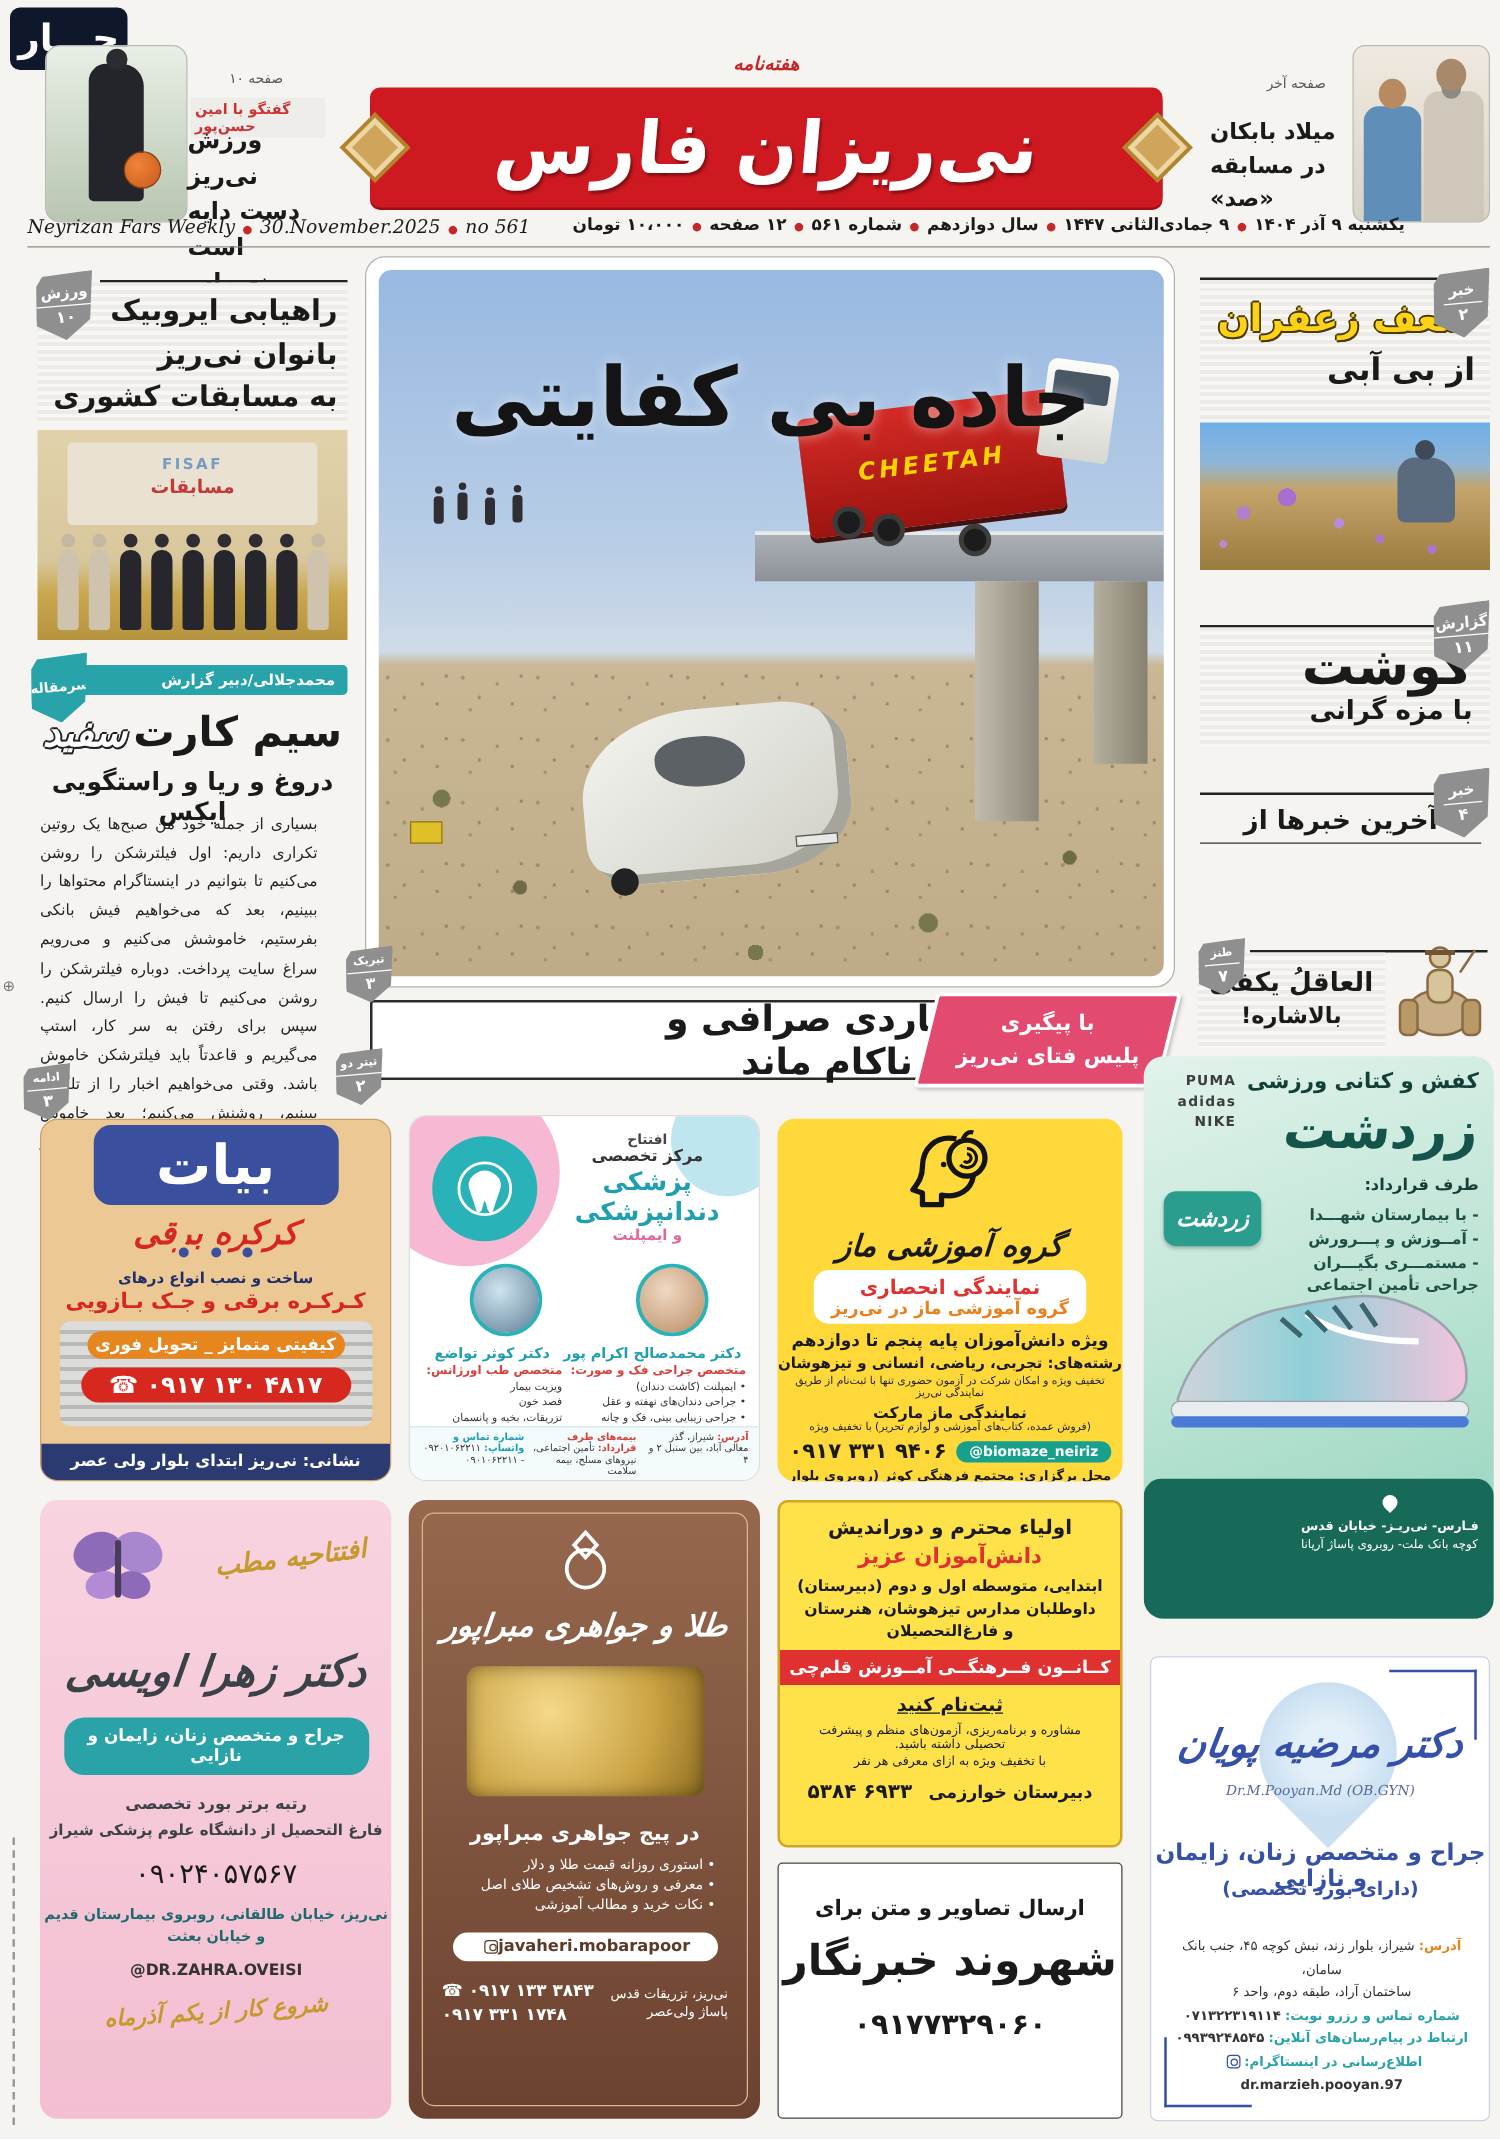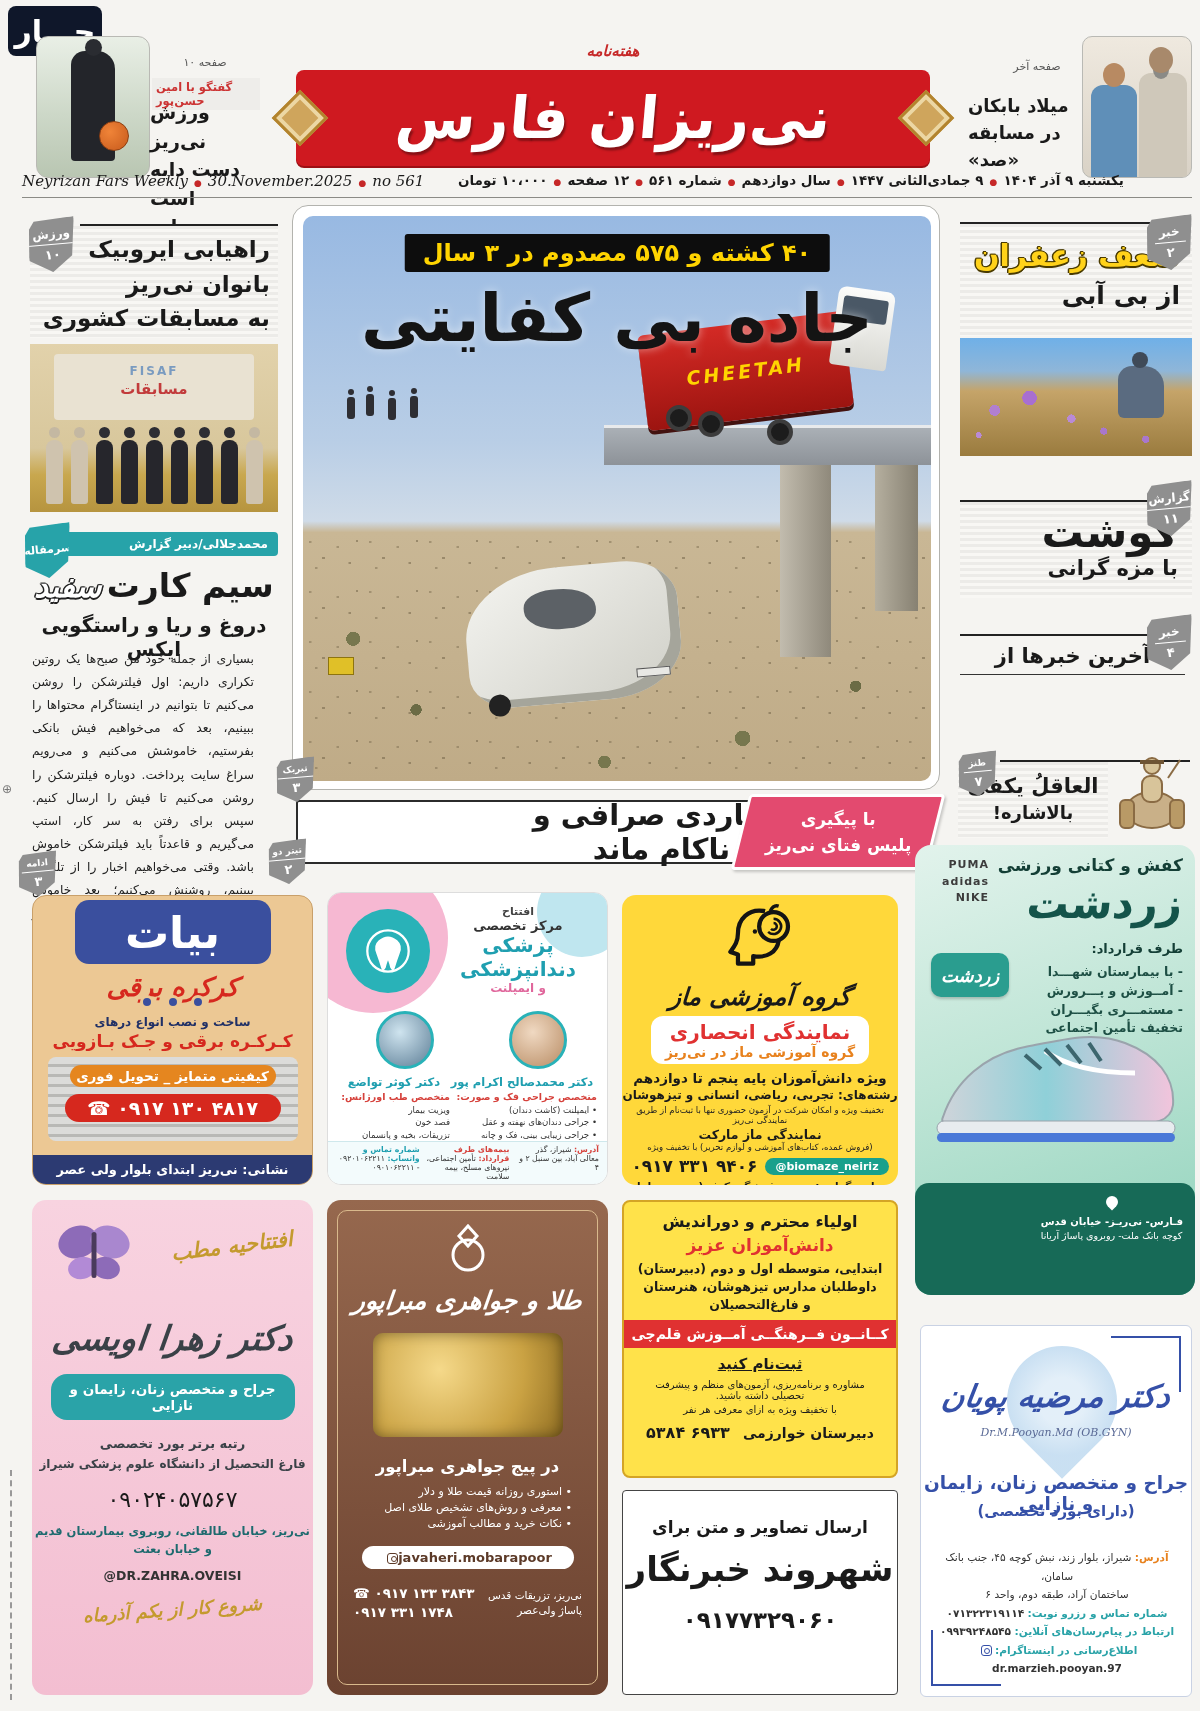--- a/index.html
+++ b/index.html
@@ -236,23 +236,20 @@
                   box-shadow:inset -10px -8px 0 #a5a59b;">
         <div class="abs" style="left:28%;top:16%;width:34%;height:30%;background:#5c6166;border-radius:40% 50% 40% 50%;"></div>
         <div class="abs" style="left:8%;bottom:-6%;width:22px;height:22px;border-radius:50%;background:#222;"></div>
         <div class="abs" style="right:6%;bottom:14%;width:34px;height:9px;background:#e8e8e4;border:1px solid #555;"></div>
       </div>
 
       <div class="abs" style="left:4%;top:78%;width:26px;height:18px;background:#e0c028;border:1px solid #8d7410;"></div>
       <div class="abs" style="left:0;top:58%;width:100%;height:42%;
            background-image:radial-gradient(circle 10px at 8% 40%,#77774e 70%,transparent 71%),radial-gradient(circle 8px at 18% 70%,#6b6b45 70%,transparent 71%),radial-gradient(circle 11px at 70% 82%,#77774e 70%,transparent 71%),radial-gradient(circle 8px at 88% 60%,#6b6b45 70%,transparent 71%),radial-gradient(circle 9px at 48% 92%,#77774e 70%,transparent 71%);"></div>
 
-      <div class="abs" style="left:50%;top:18px;transform:translateX(-50%);background:#0d0d0d;padding:5px 18px;border-radius:3px;white-space:nowrap;">
-        <span style="color:#ffd400;font-size:24px;font-weight:900;">۴۰ کشته و ۵۷۵ مصدوم در ۳ سال</span>
-      </div>
       <div class="abs heavy" style="left:0;top:64px;width:100%;text-align:center;font-size:66px;color:#141414;text-shadow:0 0 10px rgba(255,255,255,.5);">جاده بی کفایتی</div>
     </div>
   </div>
 
   <div class="badge sm" style="left:276px;top:758px;">
     <span class="b1">تبریک</span>
     <span class="b2">۳</span>
   </div>
 
   <div class="abs" style="left:296px;top:800px;width:560px;height:64px;background:#fff;border:2px solid #2b2b2b;border-radius:3px;
@@ -345,21 +342,21 @@
   <div class="abs" style="left:622px;top:895px;width:276px;height:290px;background:#ffd83a;border-radius:14px;text-align:center;overflow:hidden;">
     <svg width="86" height="78" viewBox="0 0 100 92" style="margin-top:6px;">
       <path d="M56 12 C36 8 24 22 24 38 C24 48 20 53 15 60 l9 3 v11 h18 v-9 c16 3 28-5 30-18" fill="none" stroke="#141414" stroke-width="5" stroke-linejoin="round"></path>
       <circle cx="66" cy="30" r="17" fill="#ffd83a" stroke="#141414" stroke-width="5"></circle>
       <path d="M66 30 m0 -9 a9 9 0 1 1 -6.4 15.4 M66 30 m0 -4 a4 4 0 1 1 -3 6.8" fill="none" stroke="#141414" stroke-width="3"></path>
       <path d="M62 12 q4 -8 10 -6" fill="none" stroke="#141414" stroke-width="4"></path>
       <circle cx="44" cy="36" r="2.6" fill="#141414"></circle>
     </svg>
     <div style="font-size:24px;font-weight:900;font-style:italic;transform:skewX(-4deg);">گروه آموزشی ماز</div>
     <div style="margin:5px auto 0;width:218px;background:#fff;border-radius:12px;padding:4px 0;">
-      <div style="color:#e03131;font-weight:900;font-size:20px;">نمایندگی انحصاری</div>
+      <div style="color:#e03131;font-weight:900;font-size:16px;">نمایندگی انحصاری</div>
       <div style="color:#e8821e;font-weight:900;font-size:14px;">گروه آموزشی ماز در نی‌ریز</div>
     </div>
     <div style="font-size:13.5px;font-weight:900;margin-top:6px;">ویژه دانش‌آموزان پایه پنجم تا دوازدهم</div>
     <div style="font-size:12px;font-weight:bold;margin-top:2px;">رشته‌های: تجربی، ریاضی، انسانی و تیزهوشان</div>
     <div style="font-size:8.6px;margin-top:3px;color:#222;">تخفیف ویژه و امکان شرکت در آزمون حضوری تنها با ثبت‌نام از طریق نمایندگی نی‌ریز</div>
     <div style="font-size:12.5px;font-weight:900;margin-top:2px;">نمایندگی ماز مارکت</div>
     <div style="font-size:8.6px;color:#222;">(فروش عمده، کتاب‌های آموزشی و لوازم تحریر) با تخفیف ویژه</div>
     <div style="display:flex;align-items:center;justify-content:center;gap:8px;margin-top:4px;">
       <span style="background:#18a08c;color:#fff;font-size:11px;font-weight:bold;border-radius:10px;padding:2px 10px;direction:ltr;">@biomaze_neiriz</span>
       <span style="font-size:17px;font-weight:900;direction:ltr;">۰۹۱۷ ۳۳۱ ۹۴۰۶</span>
@@ -374,21 +371,21 @@
     <div class="abs lines-c" style="left:14px;top:12px;width:60px;font-size:11px;font-weight:900;color:#3c3c3c;direction:ltr;text-align:right;letter-spacing:1px;">
         <div>PUMA</div>
         <div>adidas</div>
         <div>NIKE</div>
       </div>
     <div class="abs" style="right:12px;top:96px;font-size:13px;font-weight:900;color:#143f36;">طرف قرارداد:</div>
     <div class="abs lines-c" style="right:12px;top:118px;width:170px;font-size:12.5px;font-weight:bold;color:#1d4f44;">
         <div>- با بیمارستان شهـــدا</div>
         <div>- آمــوزش و پـــرورش</div>
         <div>- مستمـــری بگیـــران</div>
-        <div>تخفیف تأمین اجتماعی</div>
+        <div>جراحی تأمین اجتماعی</div>
       </div>
     <div class="abs" style="left:16px;top:108px;width:78px;height:44px;background:#2a9d8f;border-radius:10px;display:flex;align-items:center;justify-content:center;box-shadow:0 2px 3px rgba(0,0,0,.2);">
       <span style="color:#fff;font-weight:900;font-size:18px;font-style:italic;">زردشت</span>
     </div>
     <svg class="abs" style="left:10px;top:176px;" width="260" height="130" viewBox="0 0 260 130">
       <defs>
           <linearGradient id="sg" x1="0" y1="0" x2="1" y2="0">
         <stop offset="0" stop-color="#cfd4da"></stop>
             <stop offset="0.45" stop-color="#8fd0d8"></stop>
             <stop offset="1" stop-color="#f2c4dc"></stop>

